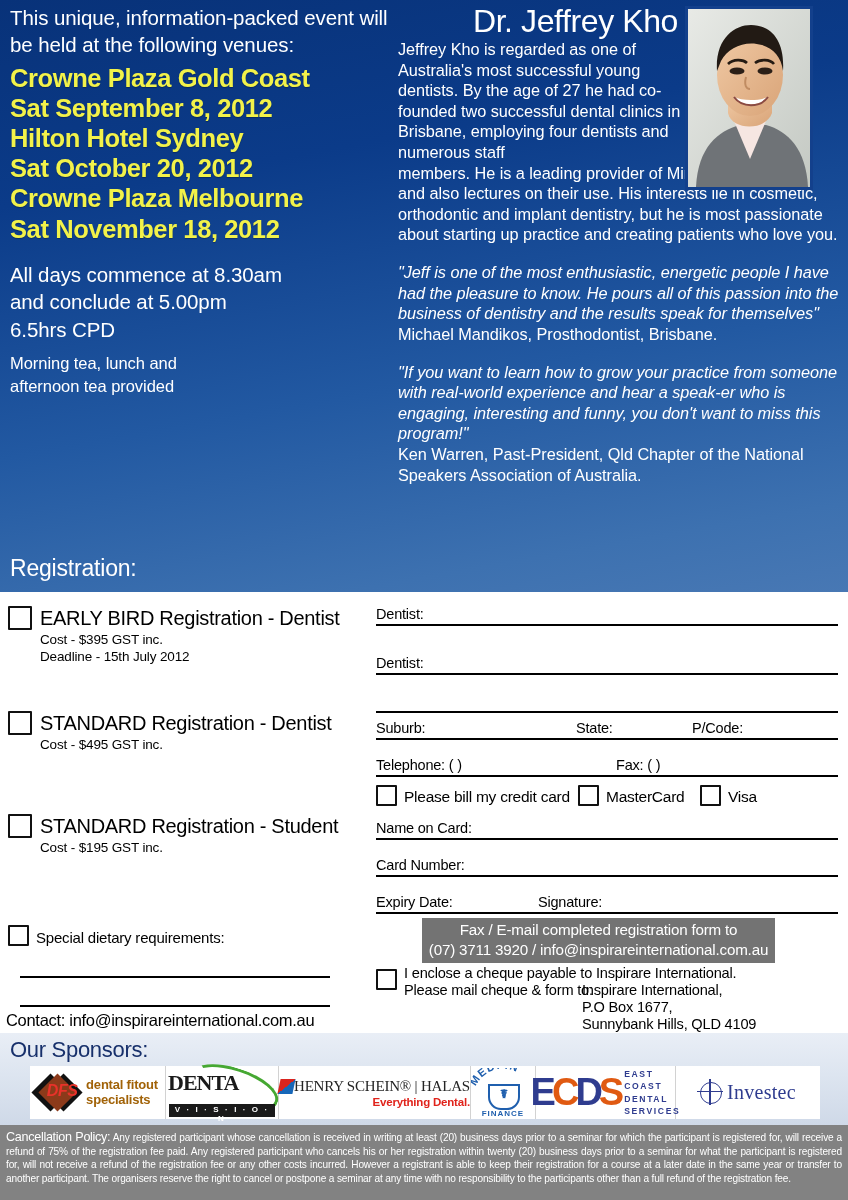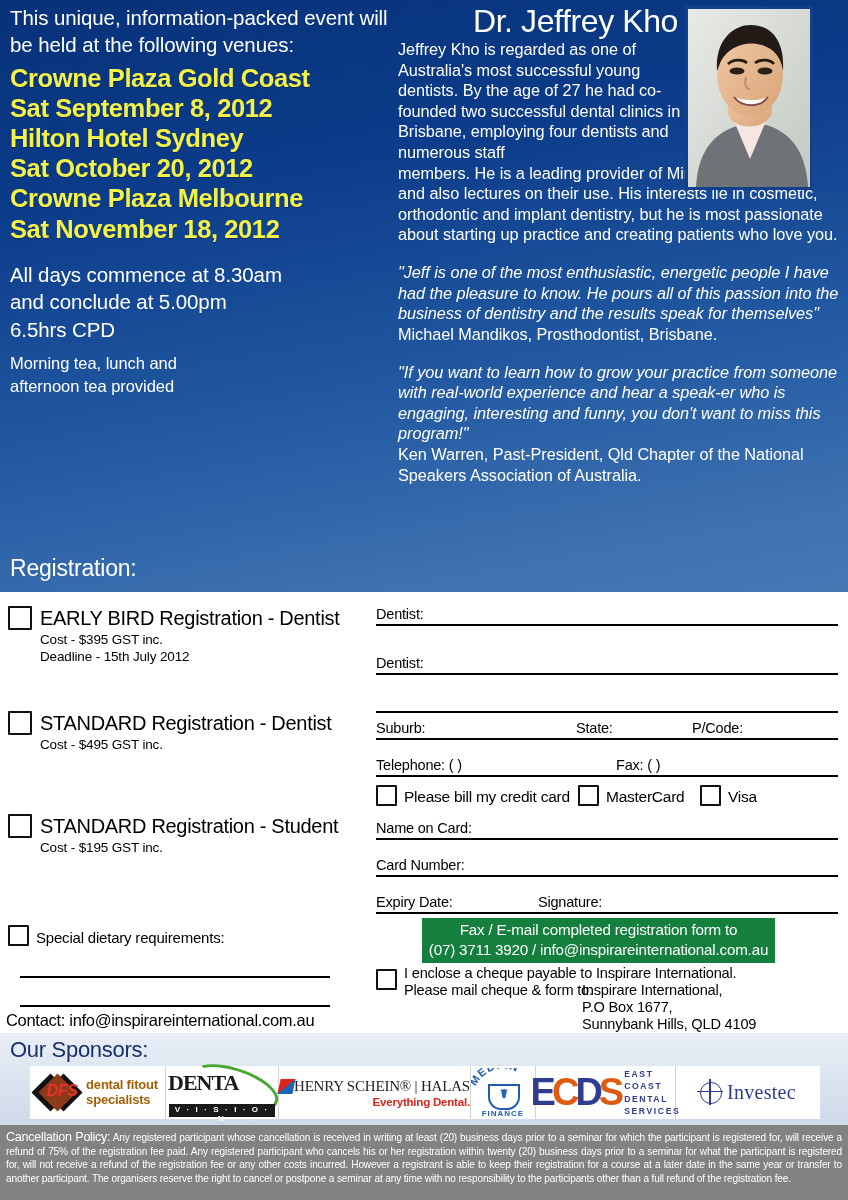--- a/index.html
+++ b/index.html
@@ -81,21 +81,21 @@
 
   .opt-title{font-size:20px;color:#000;letter-spacing:-0.3px;line-height:1;}
   .opt-sub{font-size:13.5px;color:#000;letter-spacing:-0.15px;line-height:1.33;}
 
   .flabel{font-size:14.5px;color:#000;letter-spacing:-0.2px;}
   .rule{position:absolute;height:0;border-top:2px solid #000;}
 
   .cc-label{font-size:15.5px;color:#000;letter-spacing:-0.25px;}
 
   .greybox{
-    position:absolute;background:#15803d;color:#ffffff;text-align:center;
+    position:absolute;background:#737373;color:#ffffff;text-align:center;
     font-size:15.2px;line-height:1.32;letter-spacing:-0.2px;padding:2px 0 3px 0;
   }
   .cheque-txt{font-size:14.6px;color:#000;letter-spacing:-0.2px;line-height:1.3;}
   .contact{position:absolute;font-size:16.5px;color:#000;letter-spacing:-0.3px;}
 
   
   .sponsors{
     position:absolute;left:0;top:1033px;width:848px;height:92px;
     background:linear-gradient(180deg,#e9eef6 0%,#dde5f0 45%,#cfd9e8 100%);
   }

